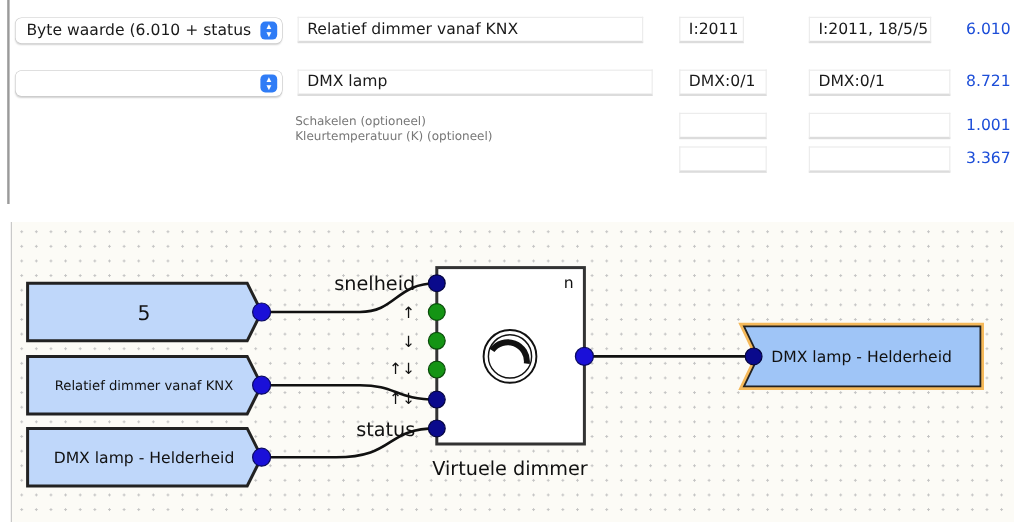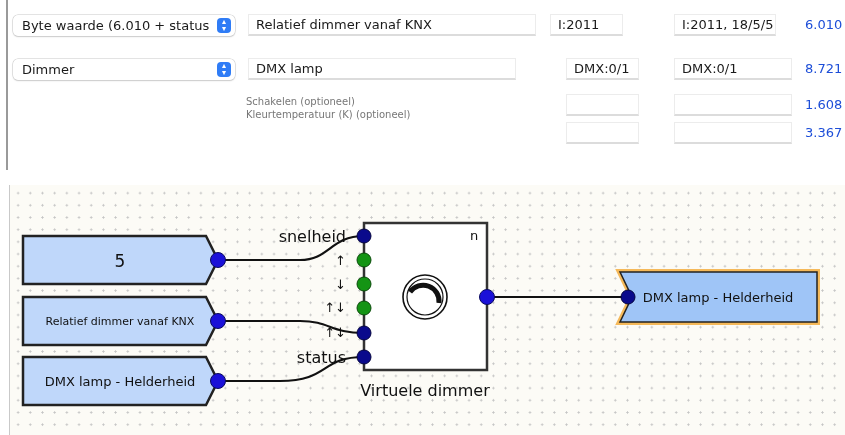--- a/index.html
+++ b/index.html
@@ -29,37 +29,36 @@
 </head>
 <body>
 
 <div class="vbar"></div>
 
 <div class="select" style="top:15px">
   <span class="txt">Byte waarde (6.010 + status 3.007)</span>
   <span class="stepper">▴<br>▾</span>
 </div>
 <div class="field" style="left:248px;top:14px;width:288px">Relatief dimmer vanaf KNX</div>
-<div class="field" style="left:550px;top:14px;width:73px">I:2011</div>
+<div class="field" style="left:566px;top:14px;width:54px">I:2011</div>
 <div class="field" style="left:674px;top:14px;width:102px">I:2011, 18/5/5</div>
 <div class="dpt" style="top:17px">6.010</div>
 
 <div class="select" style="top:59px">
-  <span class="txt">Dimmer</span>
   <span class="stepper">▴<br>▾</span>
 </div>
-<div class="field" style="left:248px;top:58px;width:268px">DMX lamp</div>
+<div class="field" style="left:248px;top:58px;width:296px">DMX lamp</div>
 <div class="field" style="left:566px;top:58px;width:73px">DMX:0/1</div>
 <div class="field" style="left:674px;top:58px;width:118px">DMX:0/1</div>
 <div class="dpt" style="top:61px">8.721</div>
 
 <div class="optlabel" style="top:96px">Schakelen (optioneel)</div>
 <div class="field" style="left:566px;top:94px;width:73px"></div>
 <div class="field" style="left:674px;top:94px;width:118px"></div>
-<div class="dpt" style="top:97px">1.608</div>
+<div class="dpt" style="top:97px">1.001</div>
 
 <div class="optlabel" style="top:109px">Kleurtemperatuur (K) (optioneel)</div>
 <div class="field" style="left:566px;top:122px;width:73px"></div>
 <div class="field" style="left:674px;top:122px;width:118px"></div>
 <div class="dpt" style="top:125px">3.367</div>
 
 <div class="canvas"></div>
 
 <svg class="diagram" viewBox="0 0 845 435">
 

